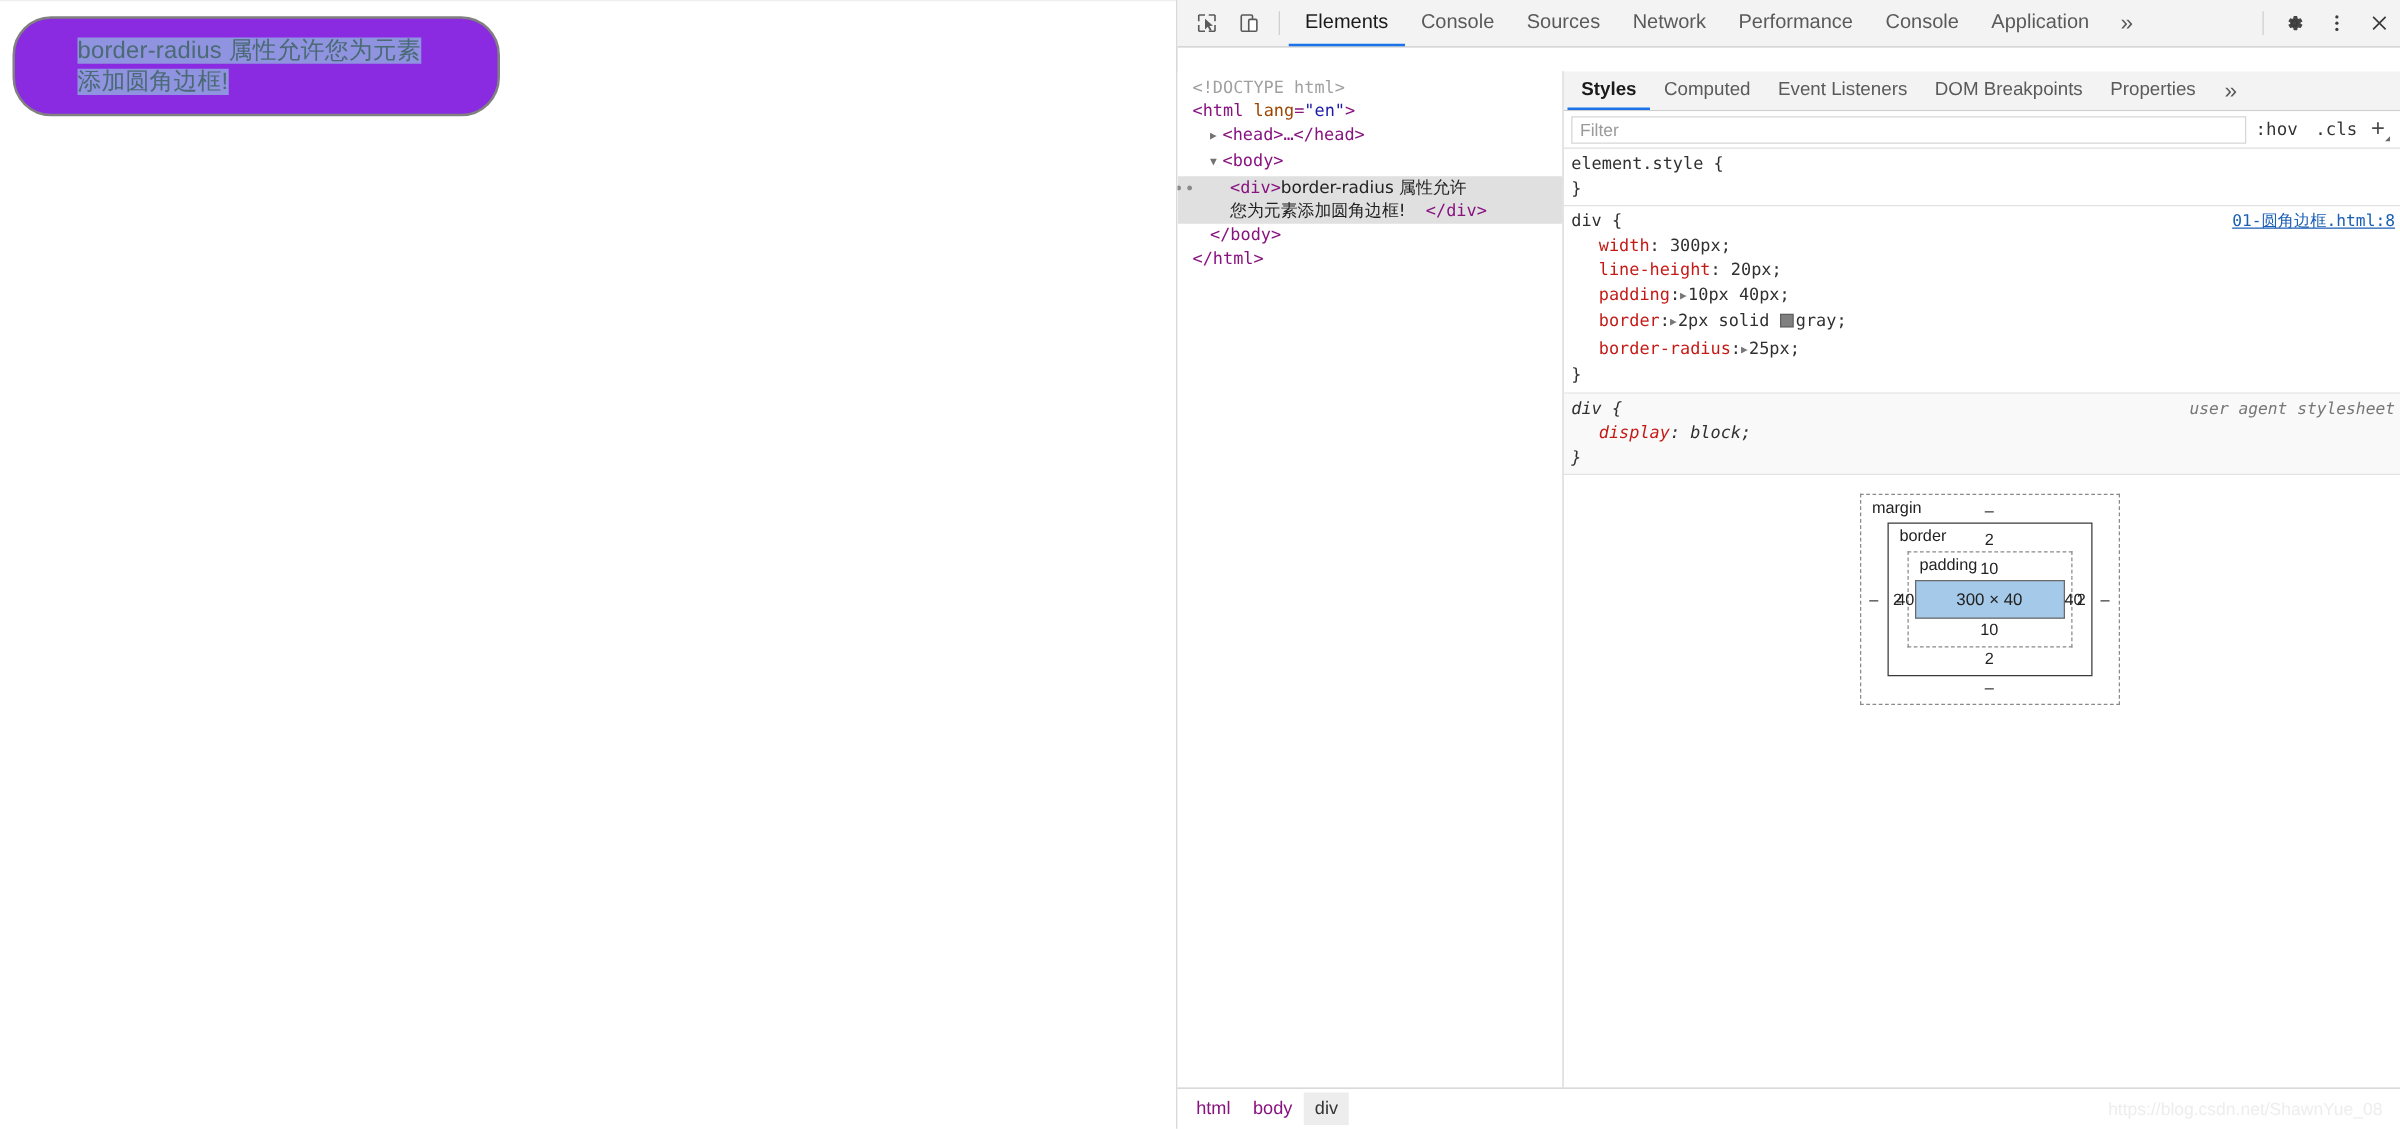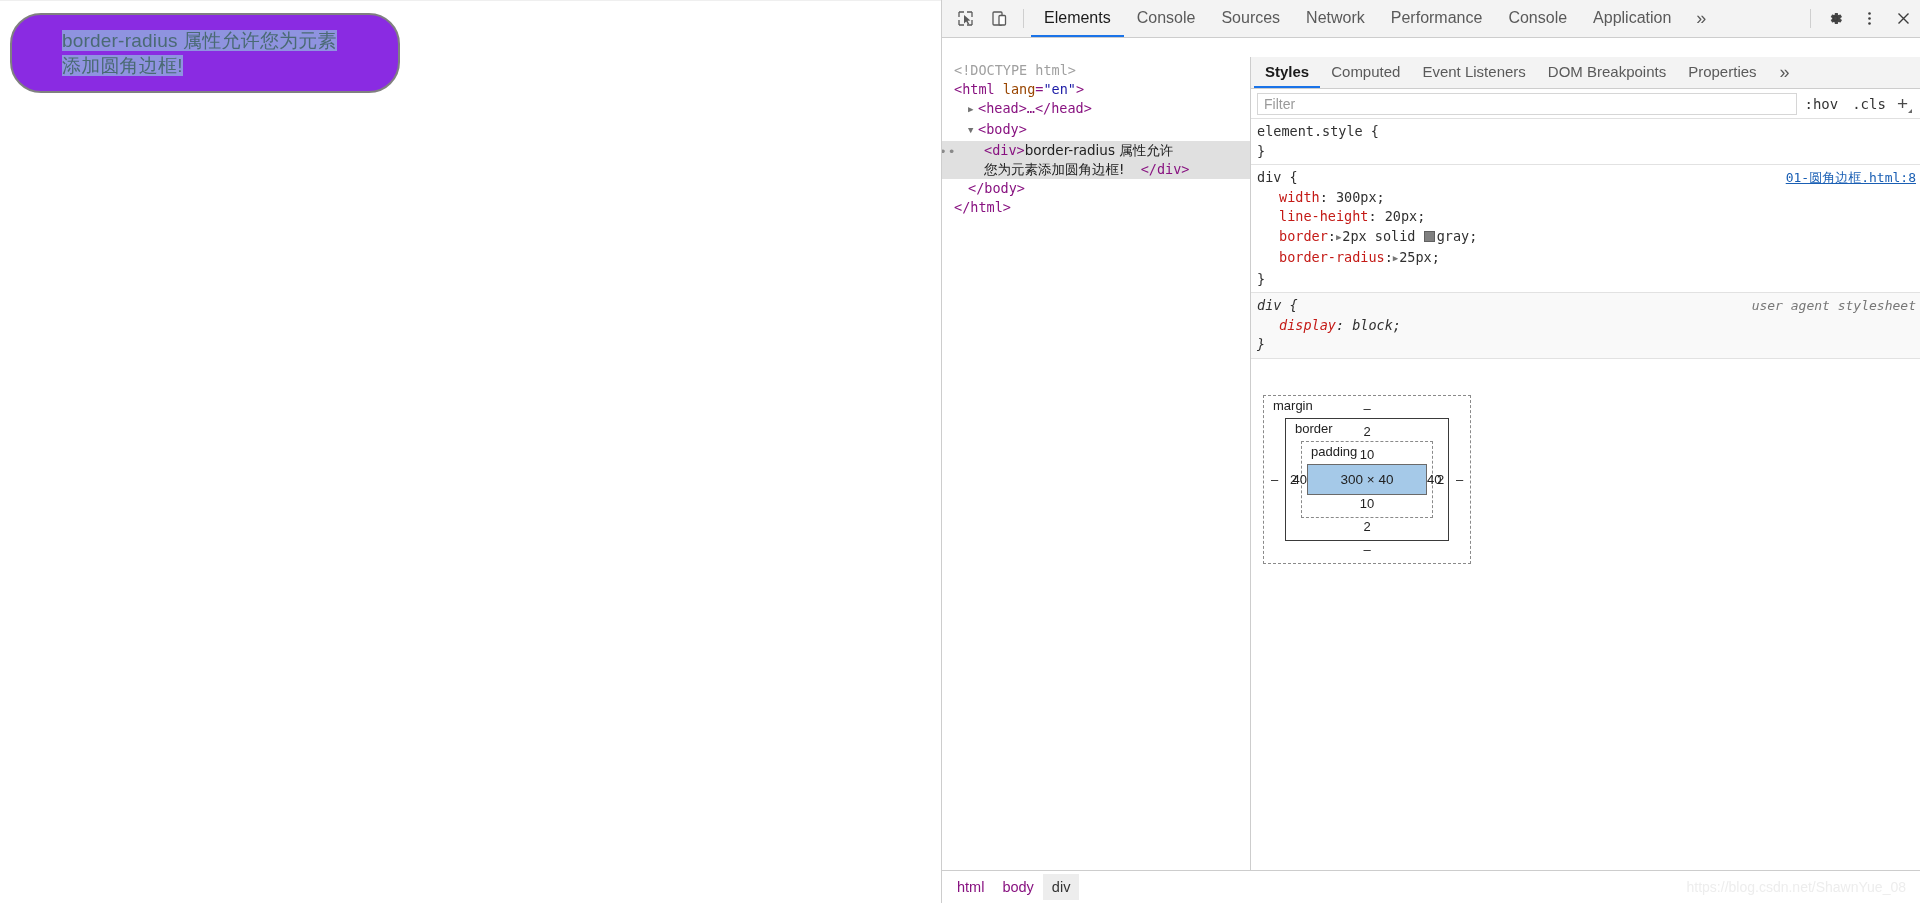--- a/index.html
+++ b/index.html
@@ -234,21 +234,21 @@
     width: 11px; height: 11px;
     border: 1px solid rgba(0,0,0,.25);
     vertical-align: -1px;
     margin-right: 2px;
   }
 
   
   #boxmodel-area {
     position: absolute;
     left: 12px; right: 0; top: 200px;
-    display: flex; 
+    display: flex; justify-content: center;
     padding-top: 138px;
   }
   .bm {
     font-family: "Liberation Sans", sans-serif;
     font-size: 13px;
     color: #222;
     text-align: center;
   }
   .bm-layer {
     border: 1px dashed #8a8a8a;
@@ -438,20 +438,23 @@
 
           <div class="decl">
             <span class="prop">width</span><span>: </span><span class="val">300px;</span>
           </div>
 
           <div class="decl">
             <span class="prop">line-height</span><span>: </span><span class="val">20px;</span>
           </div>
 
 
+          <div class="decl">
+            <span class="prop">padding</span><span>:</span><span class="tri">▶</span><span class="val">10px 40px;</span>
+          </div>
 
           <div class="decl">
             <span class="prop">border</span><span>:</span><span class="tri">▶</span><span class="val">2px solid </span><span class="swatch" id="sw-border" style="background-color: rgb(128, 128, 128);"></span><span class="val">gray;</span>
           </div>
 
           <div class="decl">
             <span class="prop">border-radius</span><span>:</span><span class="tri">▶</span><span class="val">25px;</span>
           </div>
 
           <div class="decl" style="padding-left:0">}</div>

